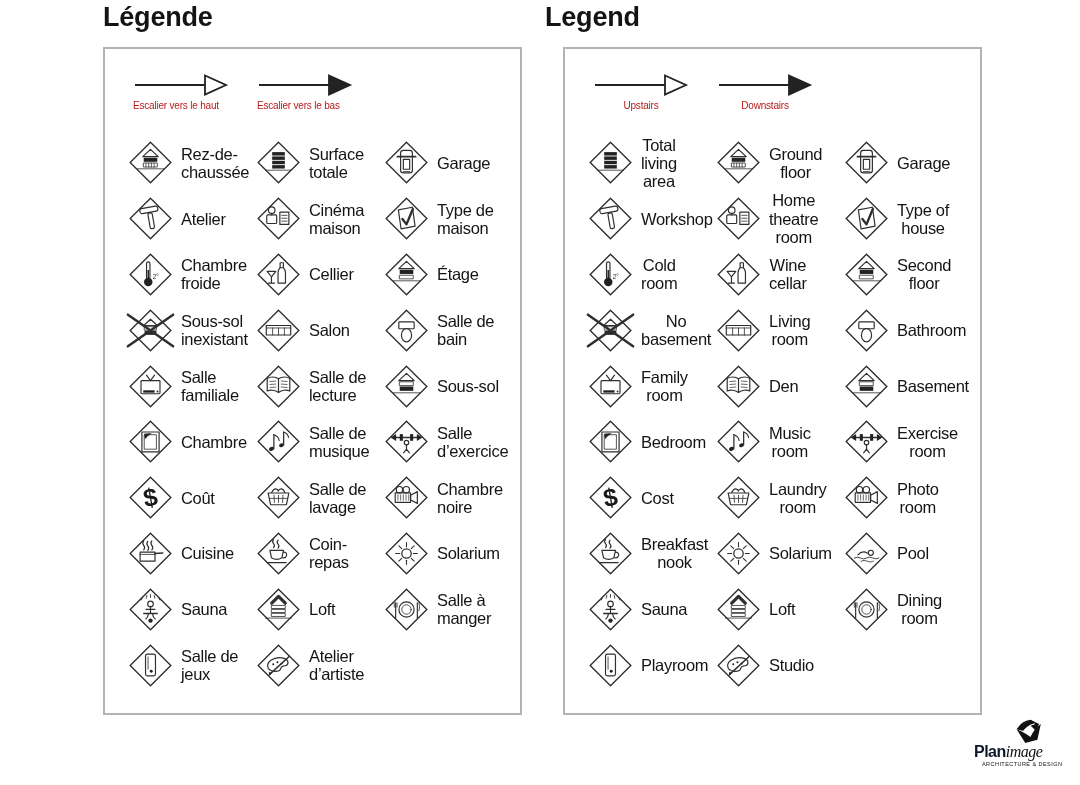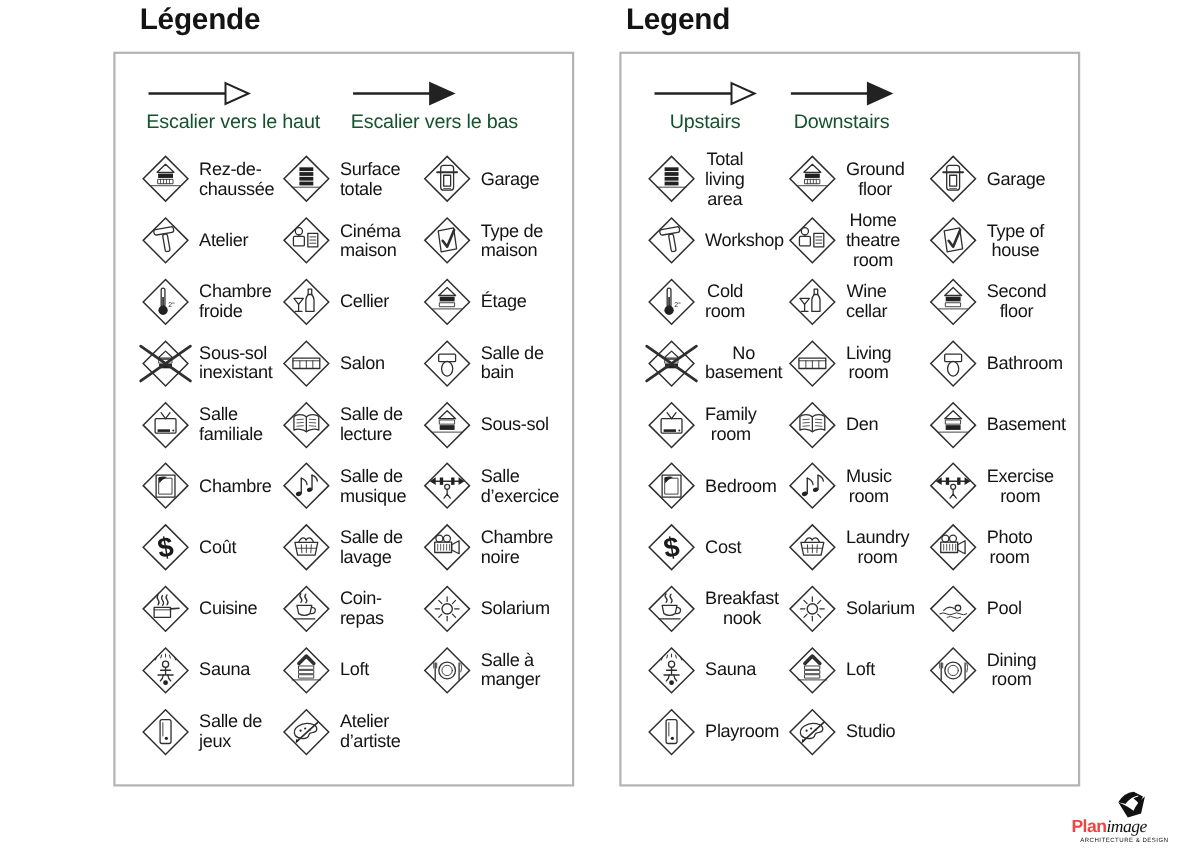--- a/index.html
+++ b/index.html
@@ -2,48 +2,48 @@
 <html><head>
 <meta charset="utf-8">
 <style>
   html,body{margin:0;padding:0;}
   body{
     width:1080px;height:785px;overflow:hidden;position:relative;
     background:#ffffff;font-family:"Liberation Sans",sans-serif;color:#1a1a1a;
   }
   .panel-title{
     position:absolute;top:2px;font-size:27px;font-weight:700;
-    letter-spacing:-0.2px;color:#141414;margin-left:24px;
+    letter-spacing:-0.2px;color:#141414;
   }
   #title-fr{left:103px;}
   #title-en{left:545px;}
   .panel{
     position:absolute;top:47px;width:419px;height:668px;background:#fff;
     border:2px solid #b3b3b3;box-sizing:border-box;
   }
   #panel-fr{left:103px;}
   #panel-en{left:563px;text-align:center;}
   .arrows{display:flex;gap:28px;padding:24px 0 0 28px;}
   .arrow-block{display:flex;flex-direction:column;}
-  .arrow-label{font-size:18px;margin-top:3px;color:#14532d;letter-spacing:-0.2px;white-space:nowrap;}
+  .arrow-label{font-size:10px;margin-top:3px;color:#b91c1c;letter-spacing:-0.2px;white-space:nowrap;}
   .grid{
     position:absolute;left:22px;top:86px;right:2px;
     display:grid;grid-template-columns:128px 128px 1fr;grid-auto-rows:55.8px;
   }
   .cell{display:flex;align-items:center;gap:7px;}
   .icon-wrap{flex:0 0 auto;display:flex;}
   .dicon{width:47px;height:47px;overflow:visible;}
   .cell-label{
     font-size:16.5px;line-height:1.1;letter-spacing:-0.3px;color:#141414;
     white-space:pre-line;
   }
   .logo{position:absolute;left:974px;top:716px;width:100px;}
   .logo-mark{margin:0 0 -2px 34px;display:block;}
   .logo-text{line-height:1;white-space:nowrap;}
-  .logo-bold{font-weight:800;font-size:16px;letter-spacing:-0.5px;color:#ef4444;}
+  .logo-bold{font-weight:800;font-size:16px;letter-spacing:-0.5px;color:#0f172a;}
   .logo-italic{font-style:italic;font-family:Liberation Serif, serif;font-size:16px;letter-spacing:-0.5px;color:#111;}
   .logo-tagline{font-size:5.5px;letter-spacing:0.45px;color:#111;margin-top:1px;margin-left:8px;white-space:nowrap;}
 </style>
 </head>
 <body>
 
 <div id="title-fr" class="panel-title">Légende</div>
 <div id="title-en" class="panel-title">Legend</div>
 
 <div id="panel-fr" class="panel">

